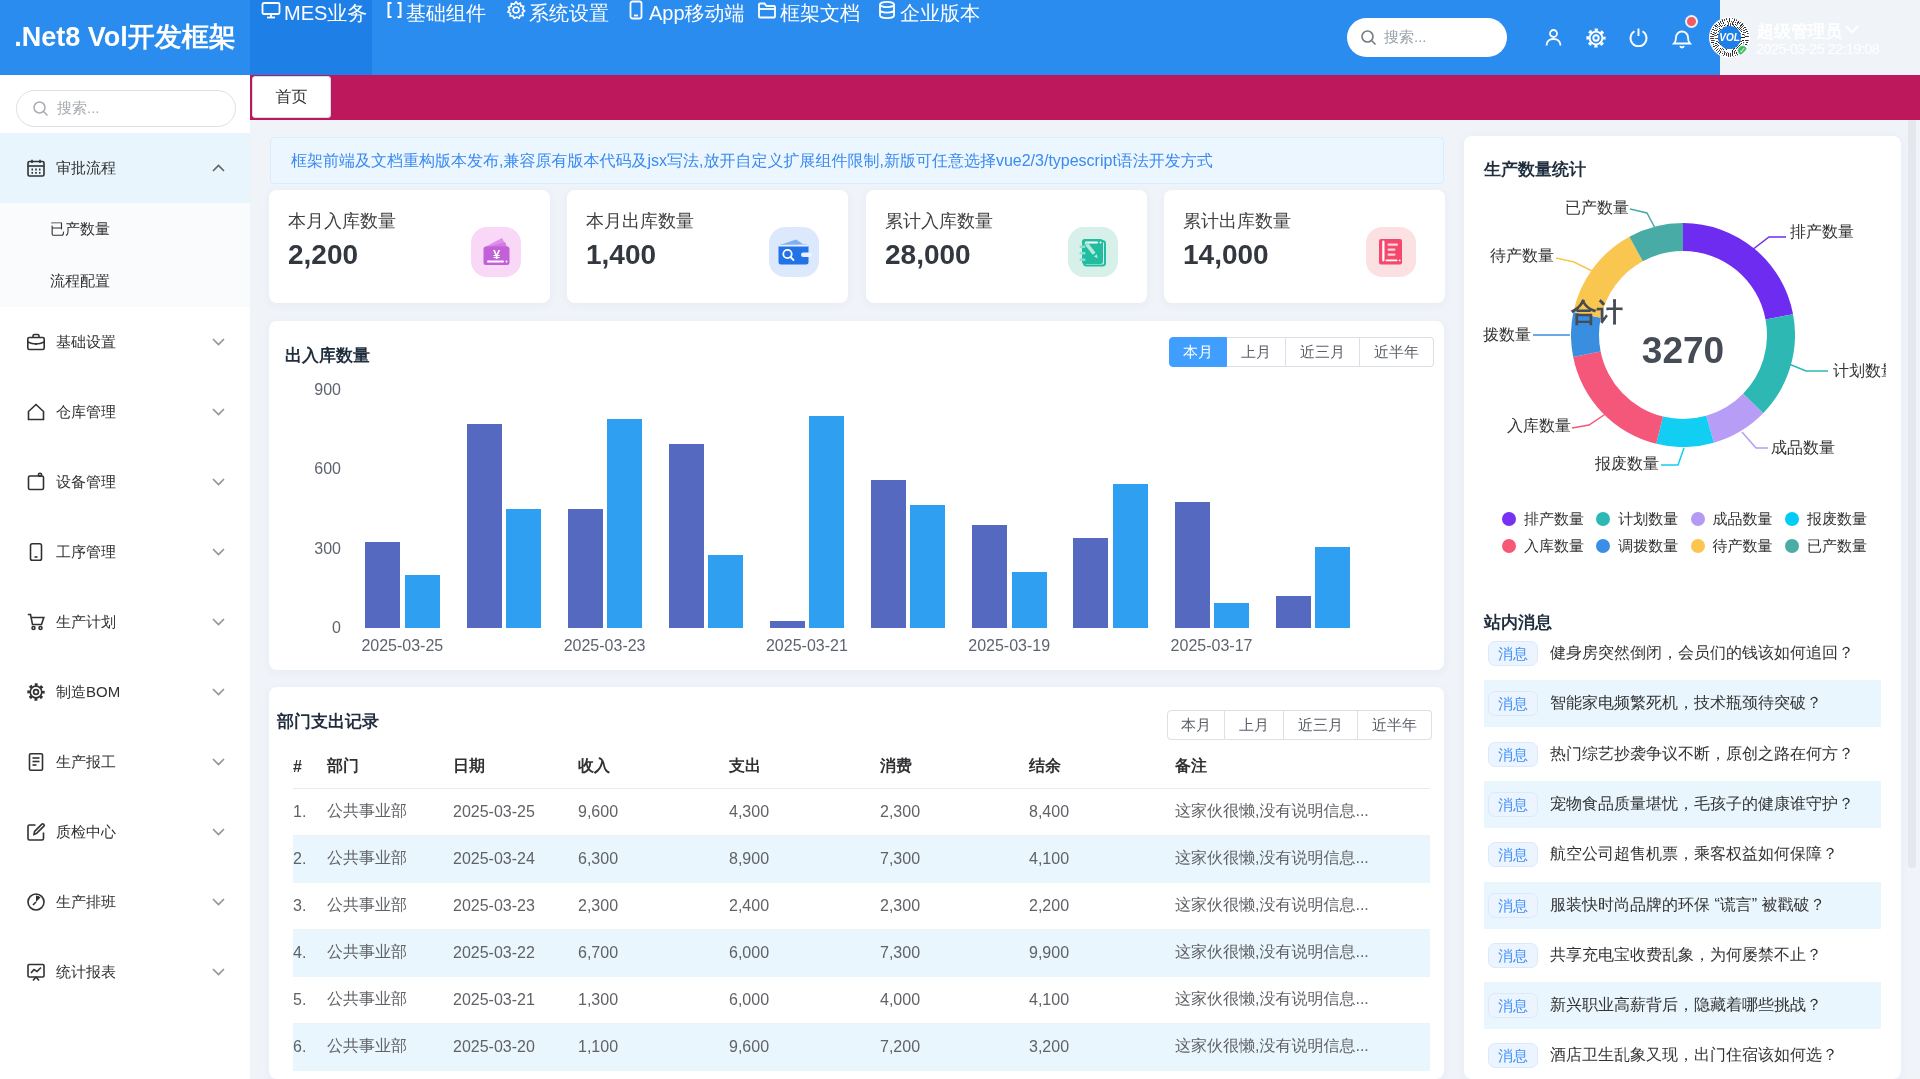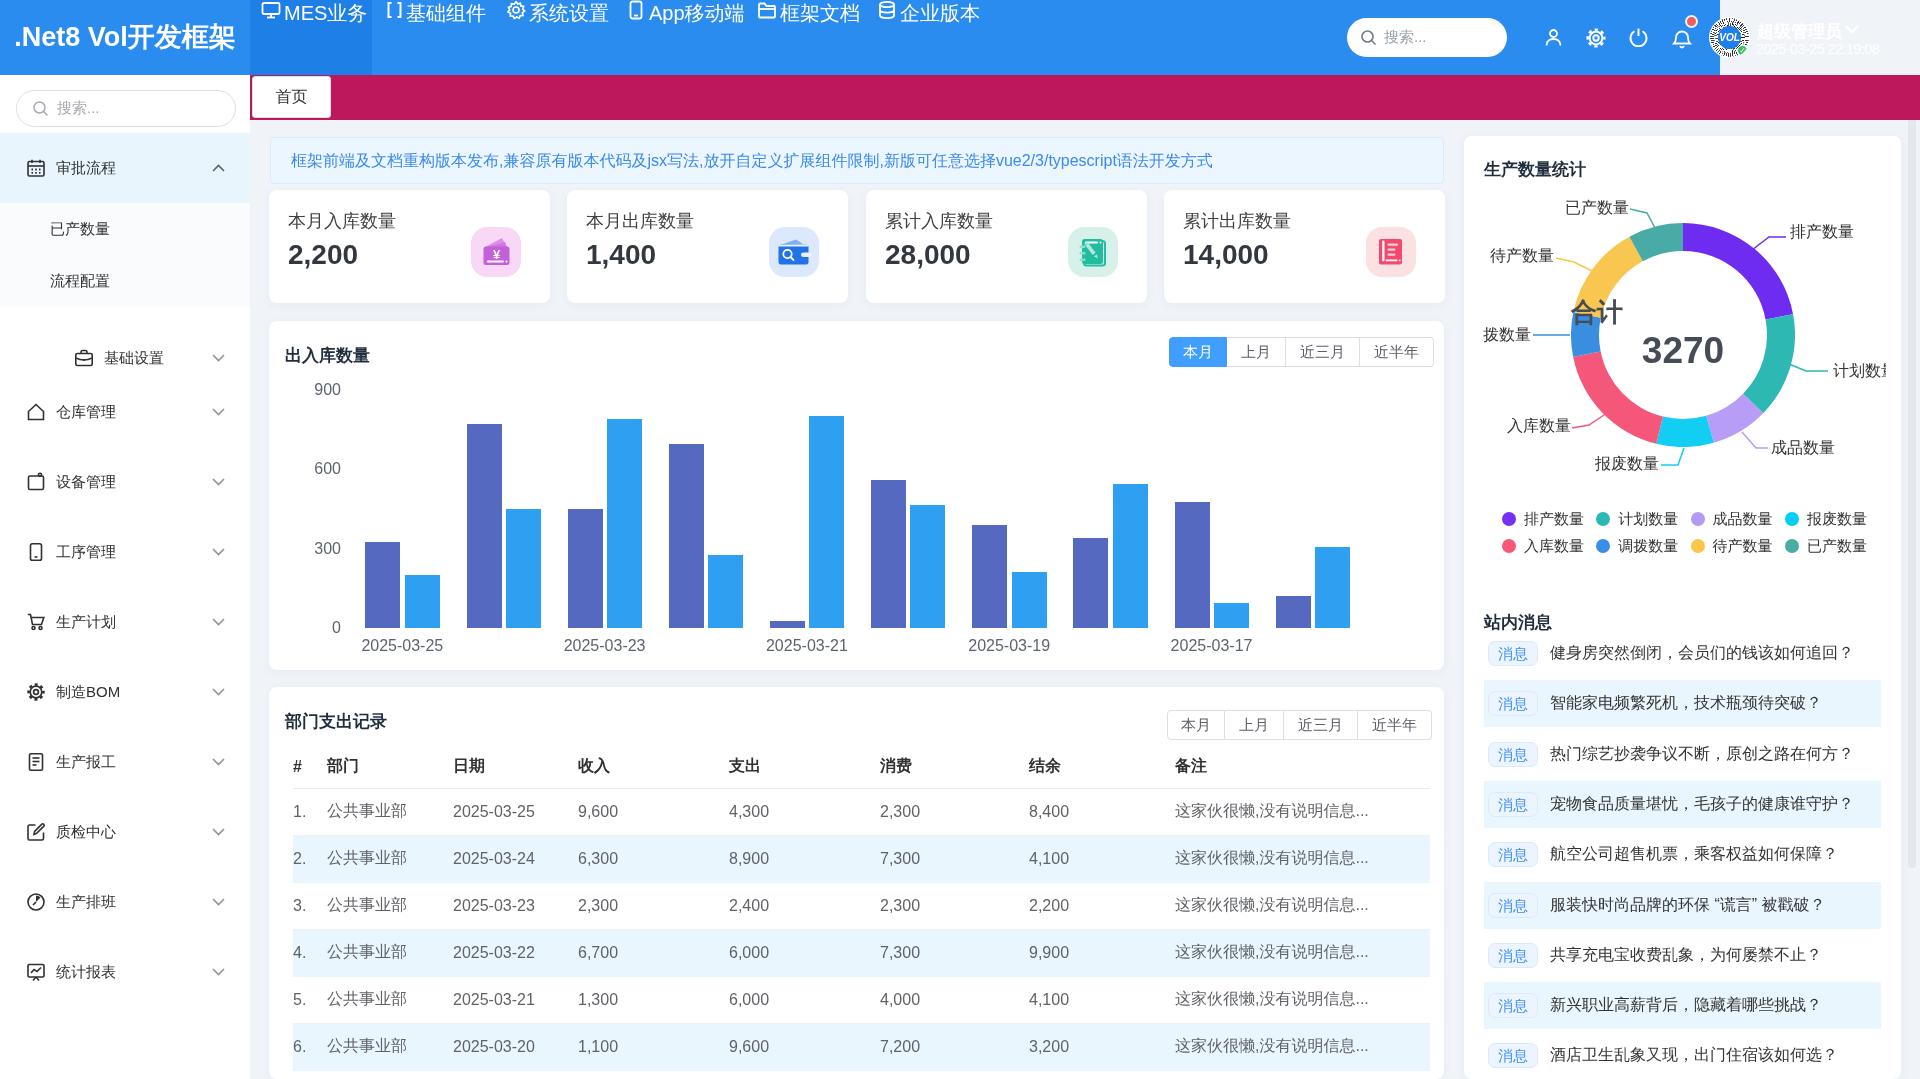--- a/index.html
+++ b/index.html
@@ -176,21 +176,21 @@
     <div class="bar bp" style="left:1275.7px;top:596px;width:35px;height:32px;"></div>
     <div class="bar bb" style="left:1315.1px;top:547px;width:35px;height:81px;"></div>
     <div class="xlab" style="left:342.3px;top:637px;">2025-03-25</div>
     <div class="xlab" style="left:544.6px;top:637px;">2025-03-23</div>
     <div class="xlab" style="left:746.9000000000001px;top:637px;">2025-03-21</div>
     <div class="xlab" style="left:949.2px;top:637px;">2025-03-19</div>
     <div class="xlab" style="left:1151.5px;top:637px;">2025-03-17</div>
   </div>
 
 <div id="tablecard"></div>
-<div class="cardtitle" style="left:285px;top:710px;">部门支出记录</div>
+<div class="cardtitle" style="left:277px;top:710px;">部门支出记录</div>
 <div class="btng" style="left:1167px;top:710px;">
   <span style="width:58px;">本月</span>
     <span style="width:59px;">上月</span>
     <span style="width:74px;">近三月</span>
     <span style="width:74px;">近半年</span>
 </div>
 <table id="dtable">
 <colgroup>
       <col style="width:34px">
       <col style="width:126px">
@@ -376,21 +376,21 @@
             <line x1="5.5" y1="11.5" x2="7" y2="11.5"></line>
             <line x1="9.2" y1="11.5" x2="10.8" y2="11.5"></line>
             <line x1="13" y1="11.5" x2="14.5" y2="11.5"></line>
             <line x1="5.5" y1="14.8" x2="7" y2="14.8"></line>
             <line x1="9.2" y1="14.8" x2="10.8" y2="14.8"></line>
             <line x1="13" y1="14.8" x2="14.5" y2="14.8"></line>
           </g>
         </svg>审批流程<svg class="chev" width="13" height="8" viewBox="0 0 13 8" fill="none" stroke="#606266" stroke-width="1.6">
           <polyline points="1,7 6.5,1.5 12,7"></polyline>
         </svg></div>
-      <div class="mitem" style="top:248px;padding-left:48px;"><svg class="ic" width="20" height="20" viewBox="0 0 20 20" fill="none" stroke="#303133" stroke-width="1.6">
+      <div class="mitem" style="top:232px;"><svg class="ic" width="20" height="20" viewBox="0 0 20 20" fill="none" stroke="#303133" stroke-width="1.6">
           <rect x="1.8" y="5.5" width="16.4" height="12" rx="1.5"></rect>
           <path d="M7 5.5 V4 a1.5 1.5 0 0 1 1.5-1.5 h3 A1.5 1.5 0 0 1 13 4 v1.5"></path>
           <path d="M1.8 10 c2.7 1.3 5.5 2 8.2 2 s5.5-.7 8.2-2"></path>
           <line x1="10" y1="11" x2="10" y2="13"></line>
         </svg>基础设置<svg class="chev" width="13" height="8" viewBox="0 0 13 8" fill="none" stroke="#909399" stroke-width="1.6">
           <polyline points="1,1 6.5,6.5 12,1"></polyline>
         </svg></div>
       <div class="mitem" style="top:302px;"><svg class="ic" width="20" height="20" viewBox="0 0 20 20" fill="none" stroke="#303133" stroke-width="1.6">
           <path d="M2.5 9.5 L10 2.5 L17.5 9.5 V17.5 H2.5 Z"></path>
         </svg>仓库管理<svg class="chev" width="13" height="8" viewBox="0 0 13 8" fill="none" stroke="#909399" stroke-width="1.6">

